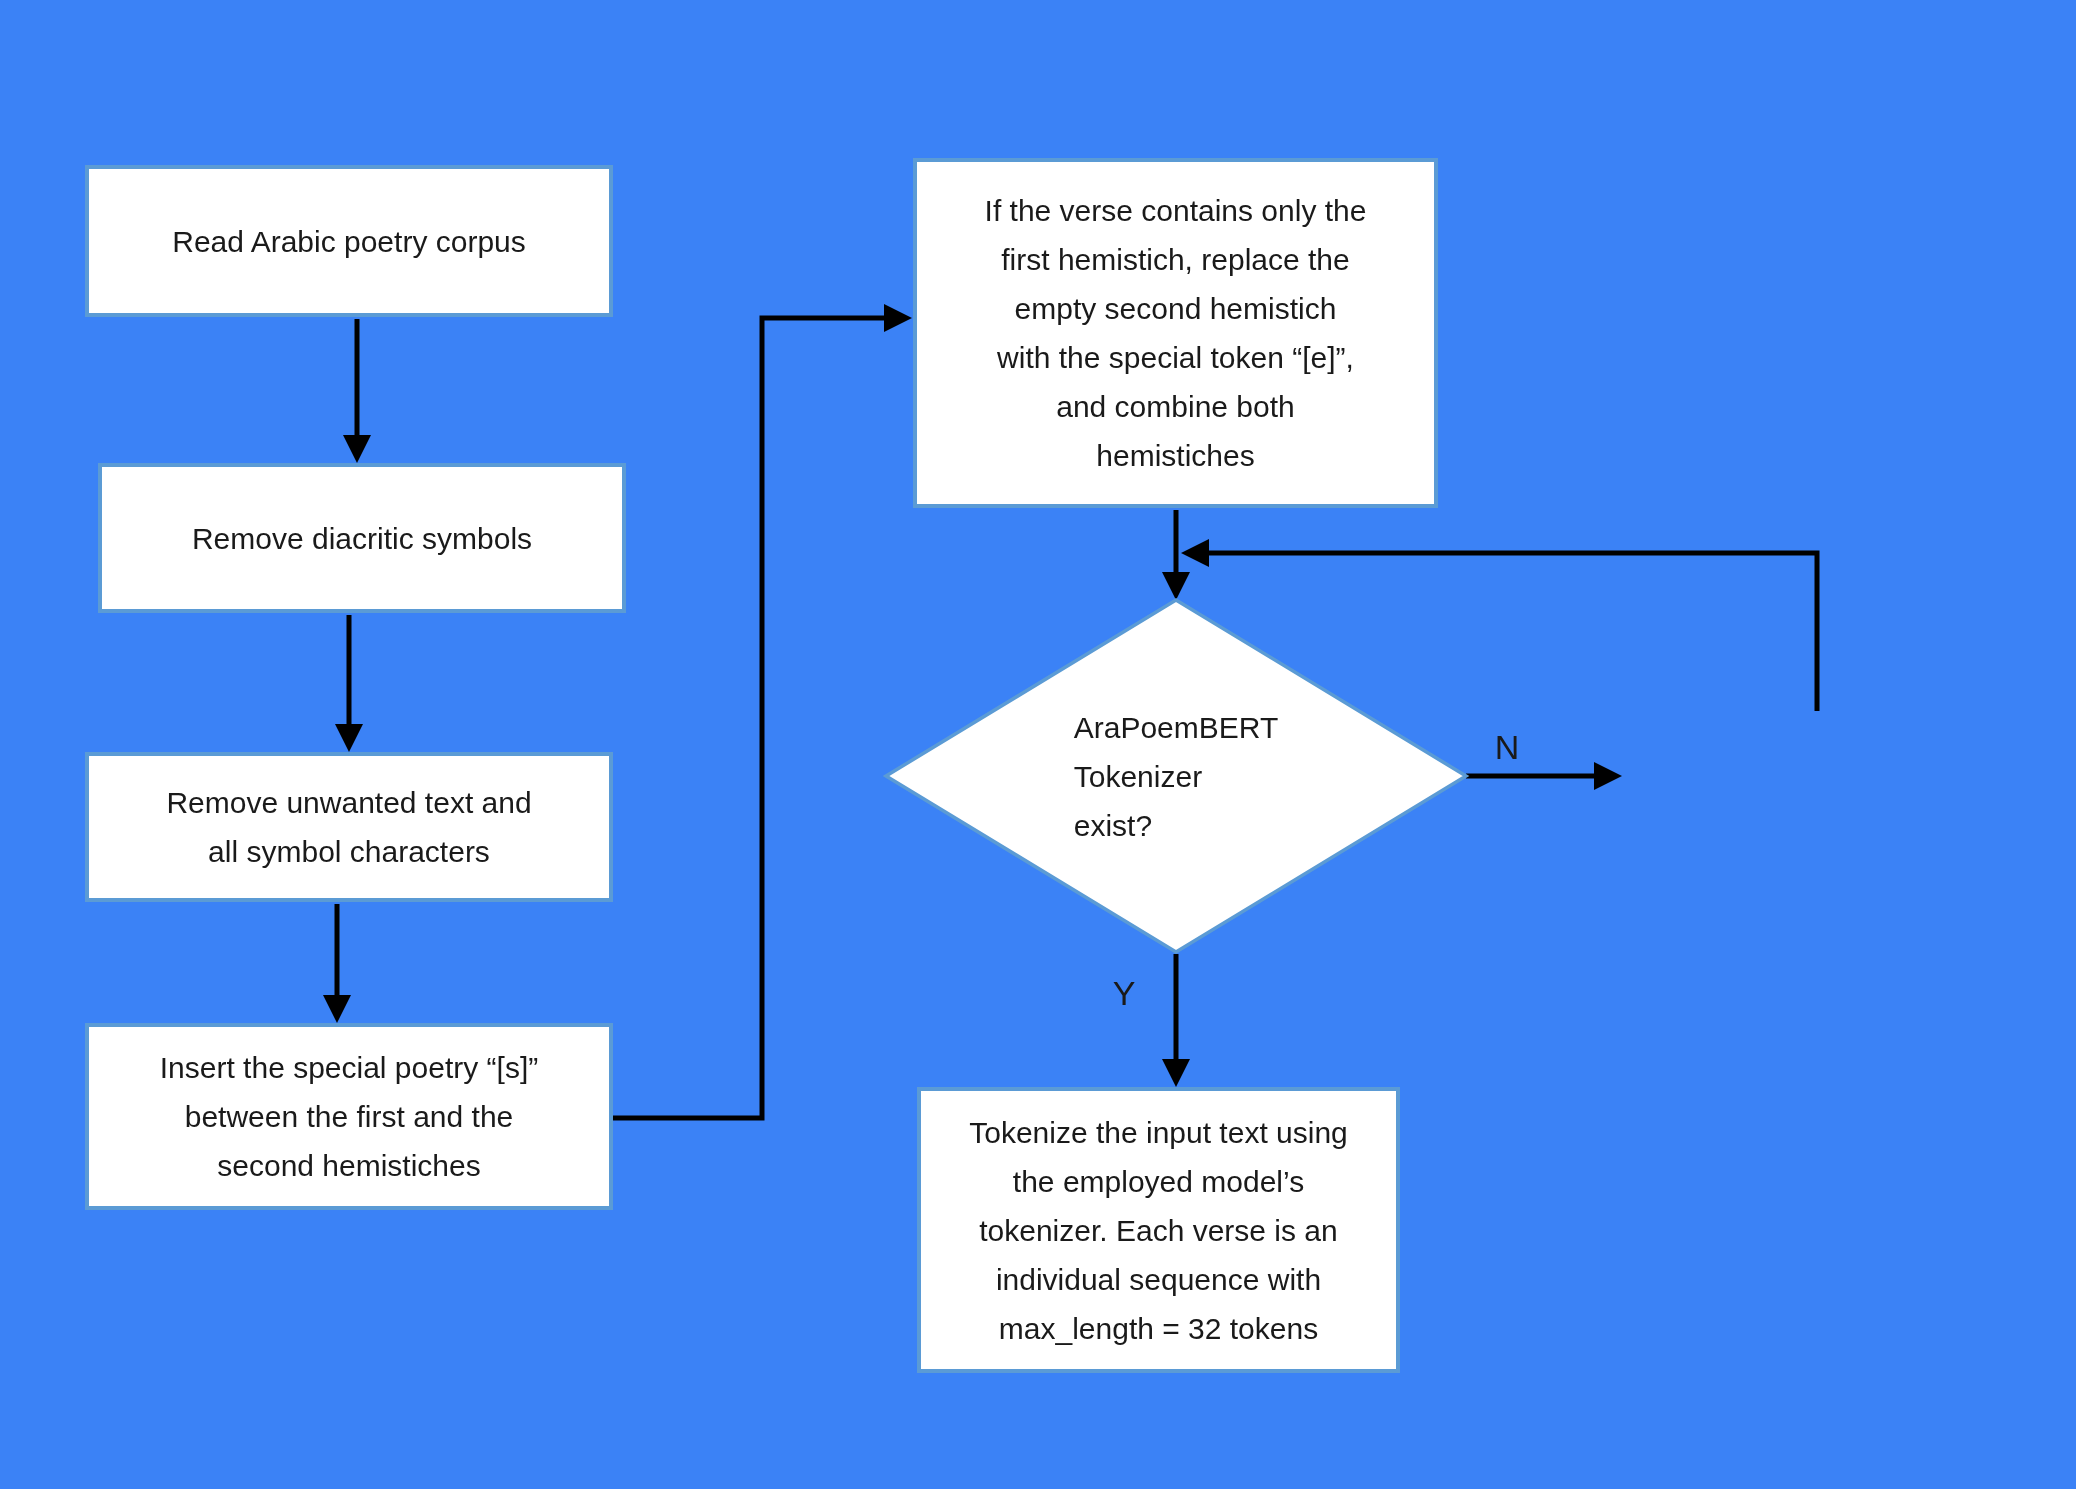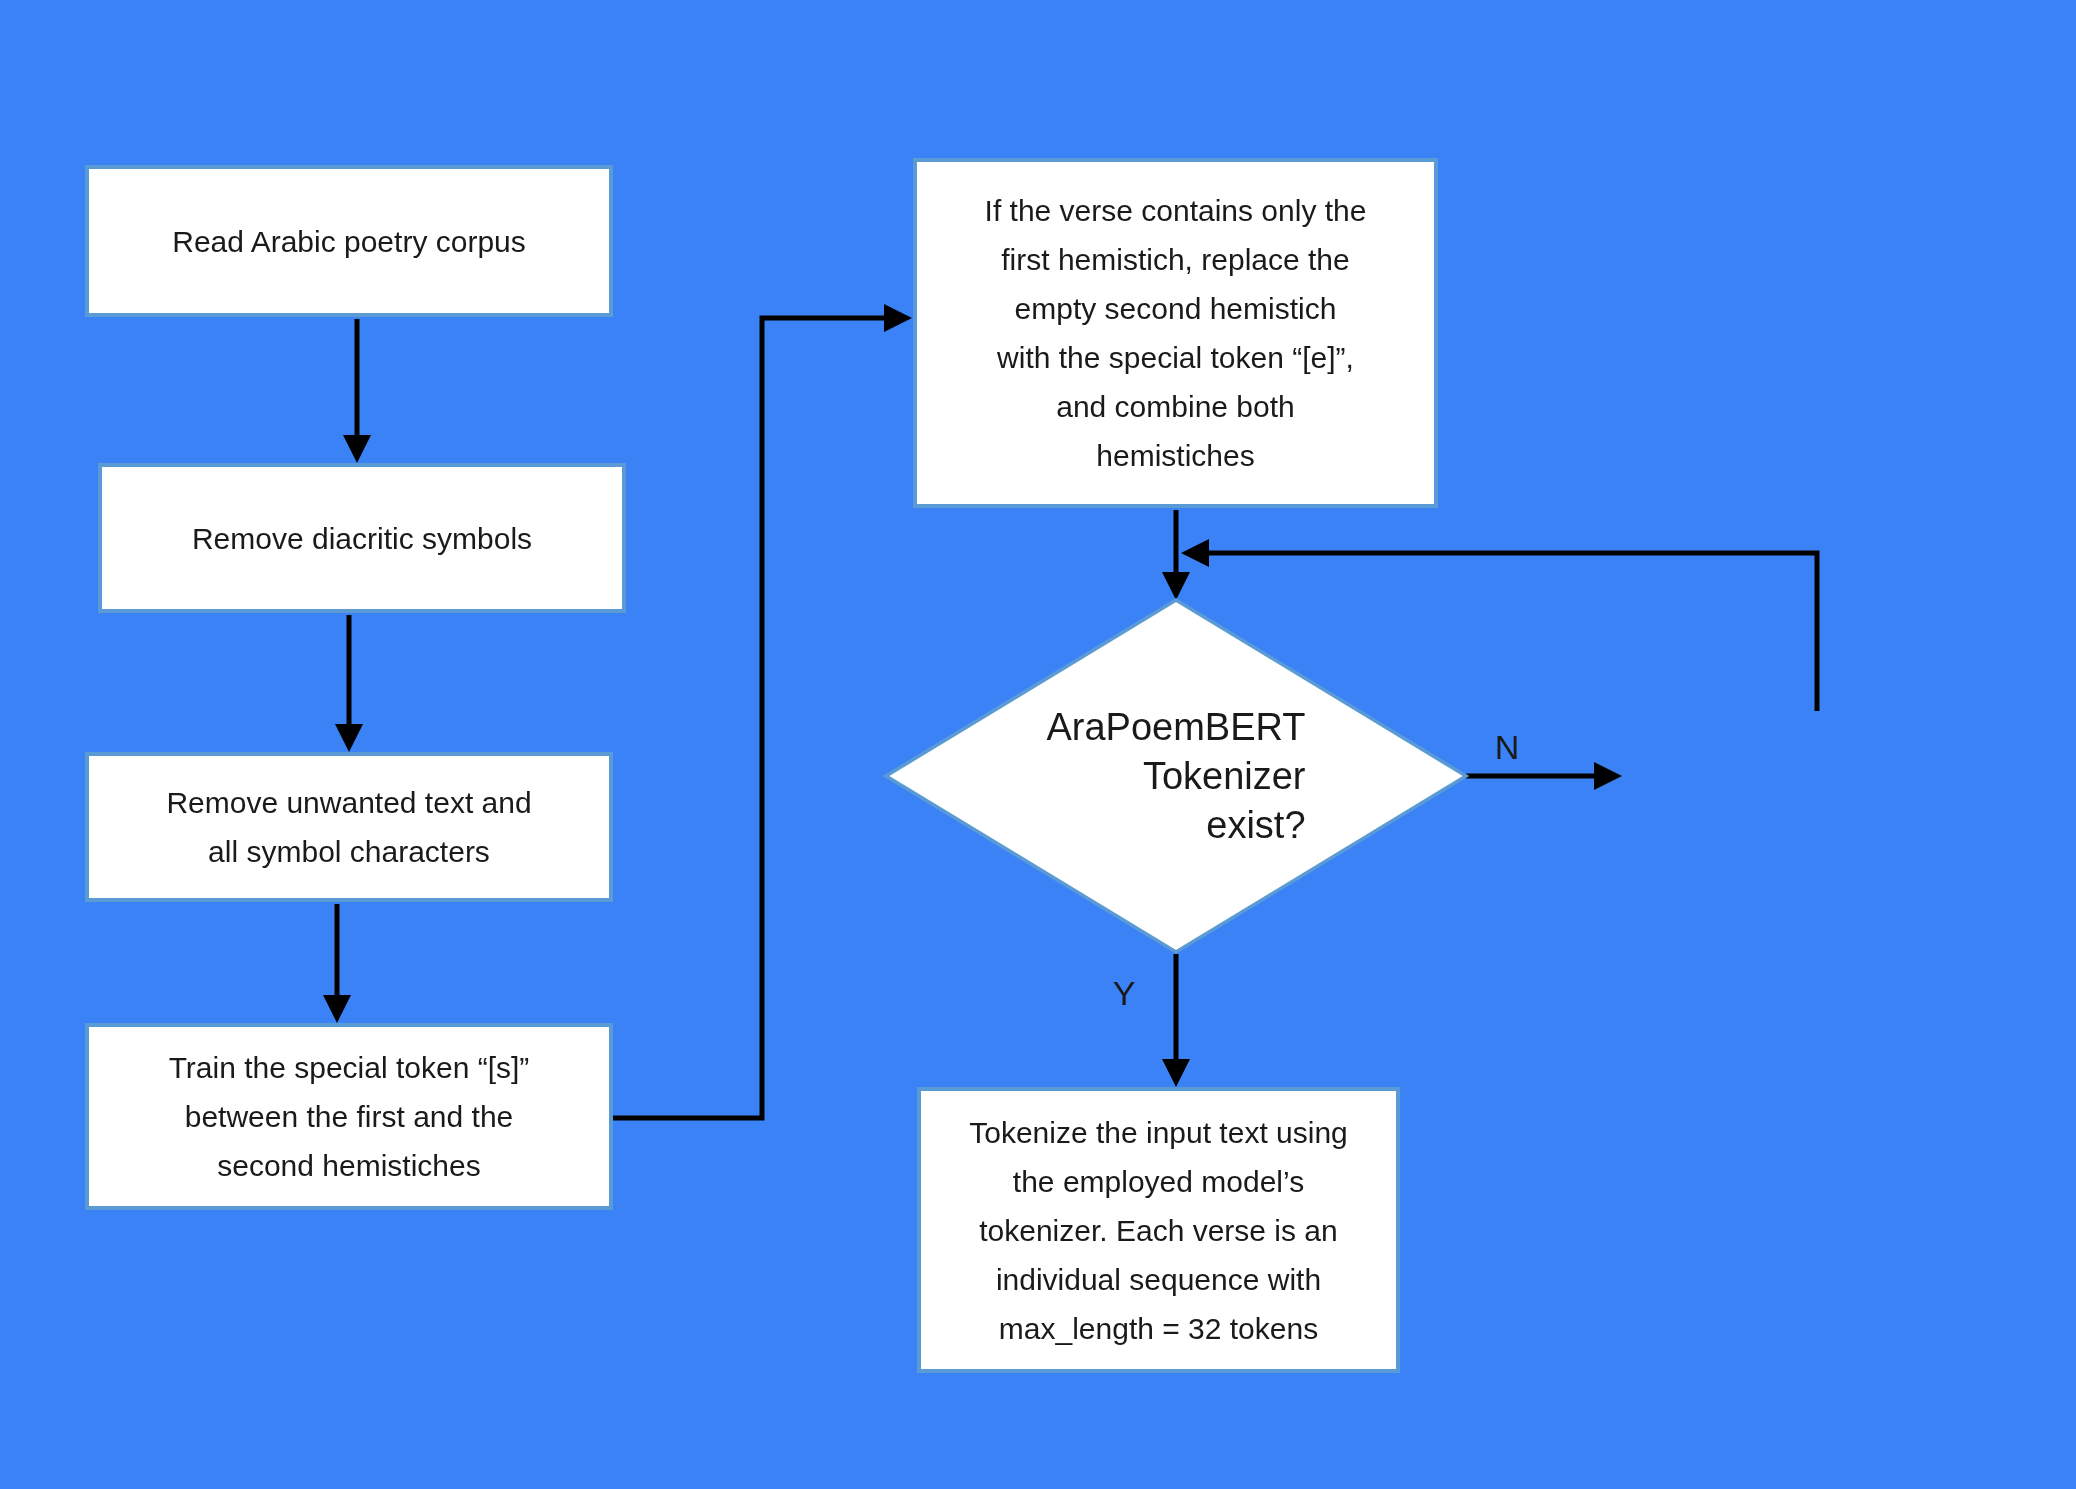--- a/index.html
+++ b/index.html
@@ -27,22 +27,22 @@
     border:4px solid var(--accent);
     display:flex;align-items:center;justify-content:center;
     text-align:center;
     font-size:30px;line-height:49px;
     white-space:pre-line;
     padding:0 12px;
   }
   .diamond-label{
     position:absolute;
     display:flex;align-items:center;justify-content:center;
-    text-align:right;
-    font-size:38px;line-height:49px;
+    text-align:left;
+    font-size:30px;line-height:49px;
     white-space:pre-line;
   }
   .edge-label{
     position:absolute;
     width:60px;height:60px;
     display:flex;align-items:center;justify-content:center;
     font-size:34px;
   }
 </style>
 </head>
@@ -102,21 +102,21 @@
   <div class="node" style="left:98px;top:463px;width:528px;height:150px">
     <span>Remove diacritic symbols</span>
   </div>
 
   <div class="node" style="left:85px;top:752px;width:528px;height:150px">
     <span>Remove unwanted text and
 all symbol characters</span>
   </div>
 
   <div class="node" style="left:85px;top:1023px;width:528px;height:187px">
-    <span>Train the special token “[s]”
+    <span>Insert the special poetry “[s]”
 between the first and the
 second hemistiches</span>
   </div>
 
   <div class="node" style="left:913px;top:158px;width:525px;height:350px">
     <span>If the verse contains only the
 first hemistich, replace the
 empty second hemistich
 with the special token “[e]”,
 and combine both

